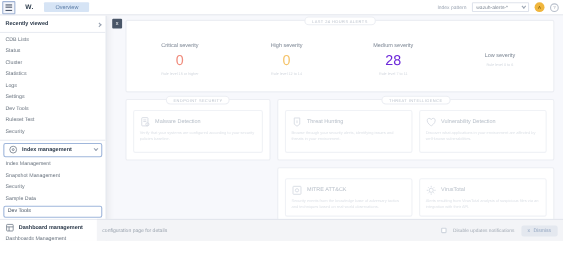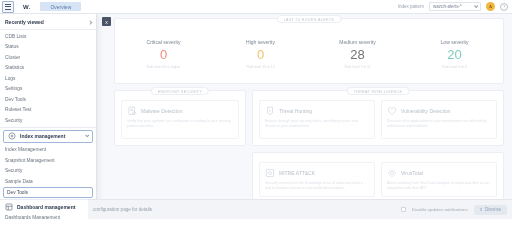--- a/index.html
+++ b/index.html
@@ -245,26 +245,25 @@
           <div class="sev-val" style="color:#f08c7d">0</div>
           <div class="sev-sub">Rule level 15 or higher</div>
         </div>
         <div class="sev">
           <div class="sev-name">High severity</div>
           <div class="sev-val" style="color:#f5c46b">0</div>
           <div class="sev-sub">Rule level 12 to 14</div>
         </div>
         <div class="sev">
           <div class="sev-name">Medium severity</div>
-          <div class="sev-val" style="color:#737373">28</div>
+          <div class="sev-val" style="color:#6d28d9">28</div>
           <div class="sev-sub">Rule level 7 to 11</div>
         </div>
         <div class="sev">
           <div class="sev-name">Low severity</div>
-          <div class="sev-val" style="color:#7fcdbb">20</div>
           <div class="sev-sub">Rule level 0 to 6</div>
         </div>
       </div>
     </div>
 
     <div class="panel sec-panel sec-left">
       <div class="panel-title">ENDPOINT SECURITY</div>
       <div class="cards">
         <div class="card">
           <div class="card-head">

